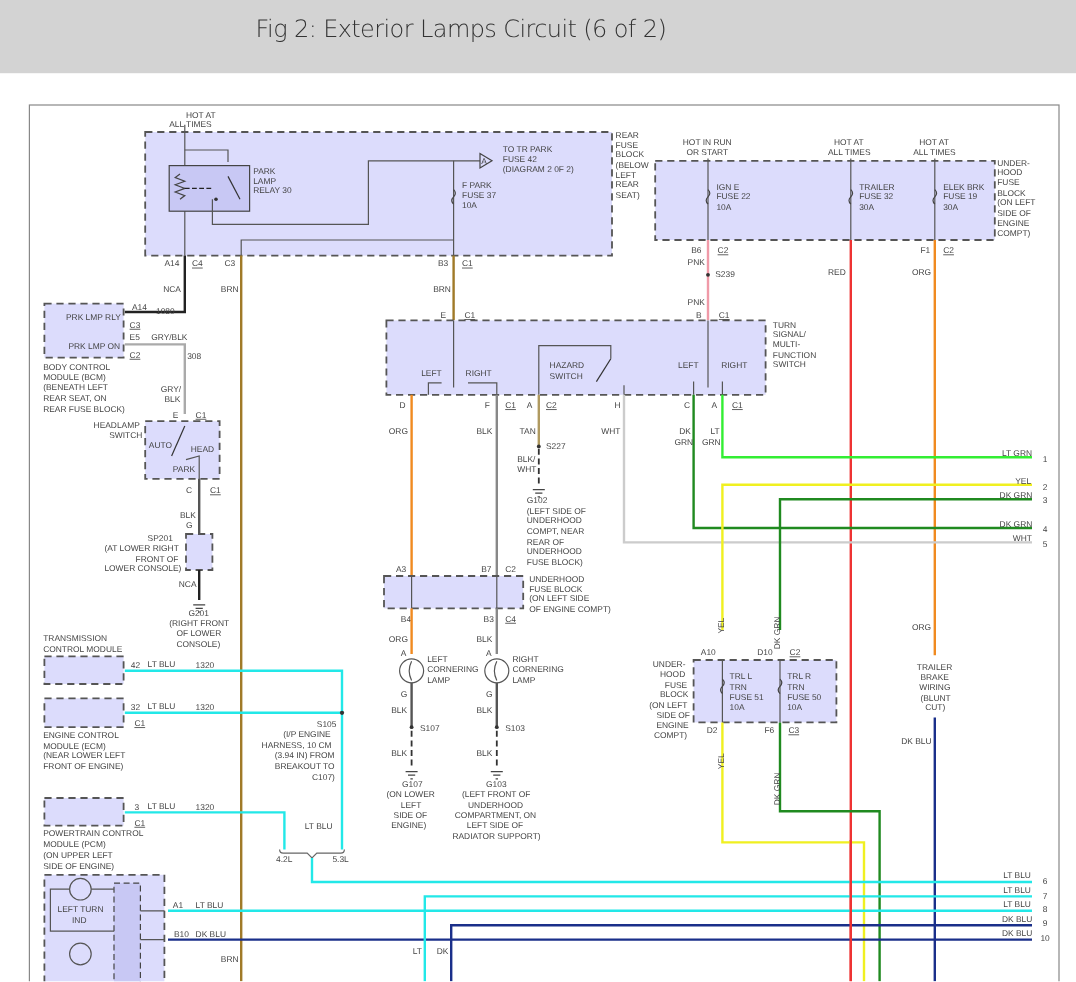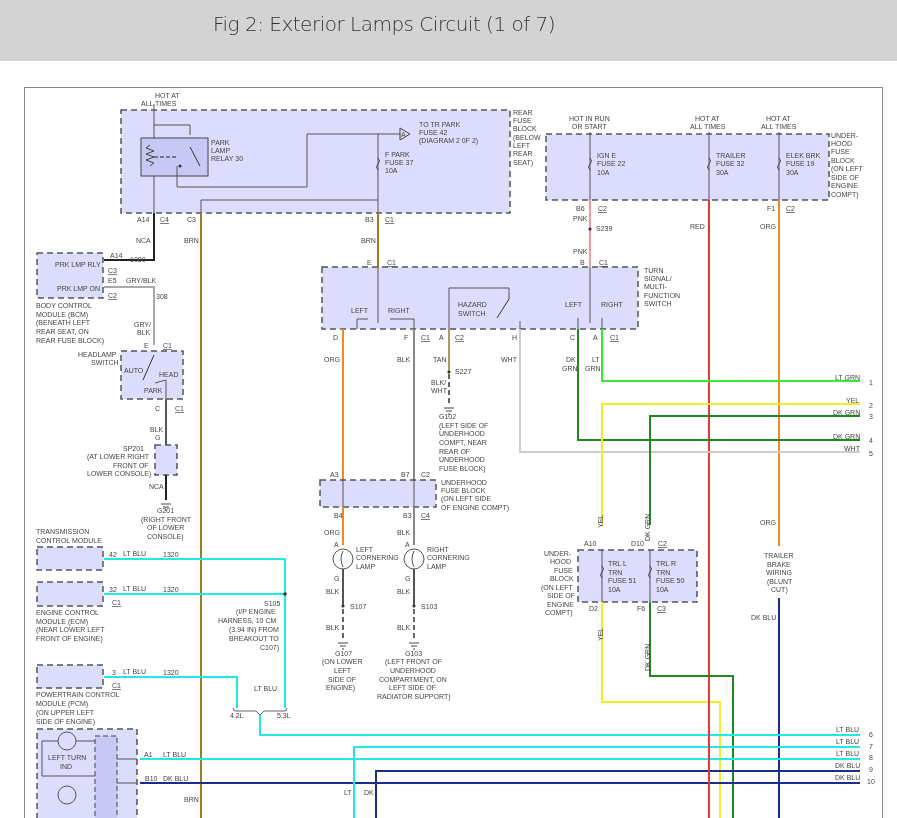--- a/index.html
+++ b/index.html
@@ -10,21 +10,21 @@
   svg text { font-family:"Liberation Sans", sans-serif; font-size:7px; fill:#444; }
   .box { fill:#dcdcfc; stroke:#555; stroke-width:1.5; stroke-dasharray:6 4; }
   .inner { fill:#c8c8f4; stroke:#444; stroke-width:1; }
   .wire { fill:none; stroke-width:2; }
   .thin { fill:none; stroke:#555; stroke-width:1; }
 </style>
 </head>
 <body>
 
 <div class="header">
-  <div class="title">Fig 2: Exterior Lamps Circuit (1 of 7)</div>
+  <div class="title">Fig 2: Exterior Lamps Circuit (6 of 2)</div>
 </div>
 
 <svg width="897" height="818" viewBox="0 0 897 818">
 
   <rect x="24.5" y="87.5" width="858" height="740" fill="none" stroke="#888" stroke-width="1"></rect>
 
   <rect class="box" x="121" y="110" width="389" height="103"></rect>
   <text x="155" y="98"><tspan>HOT AT</tspan></text>
   <text x="141" y="106">ALL TIMES</text>
   <line class="thin" x1="154" y1="104" x2="154" y2="213"></line>

